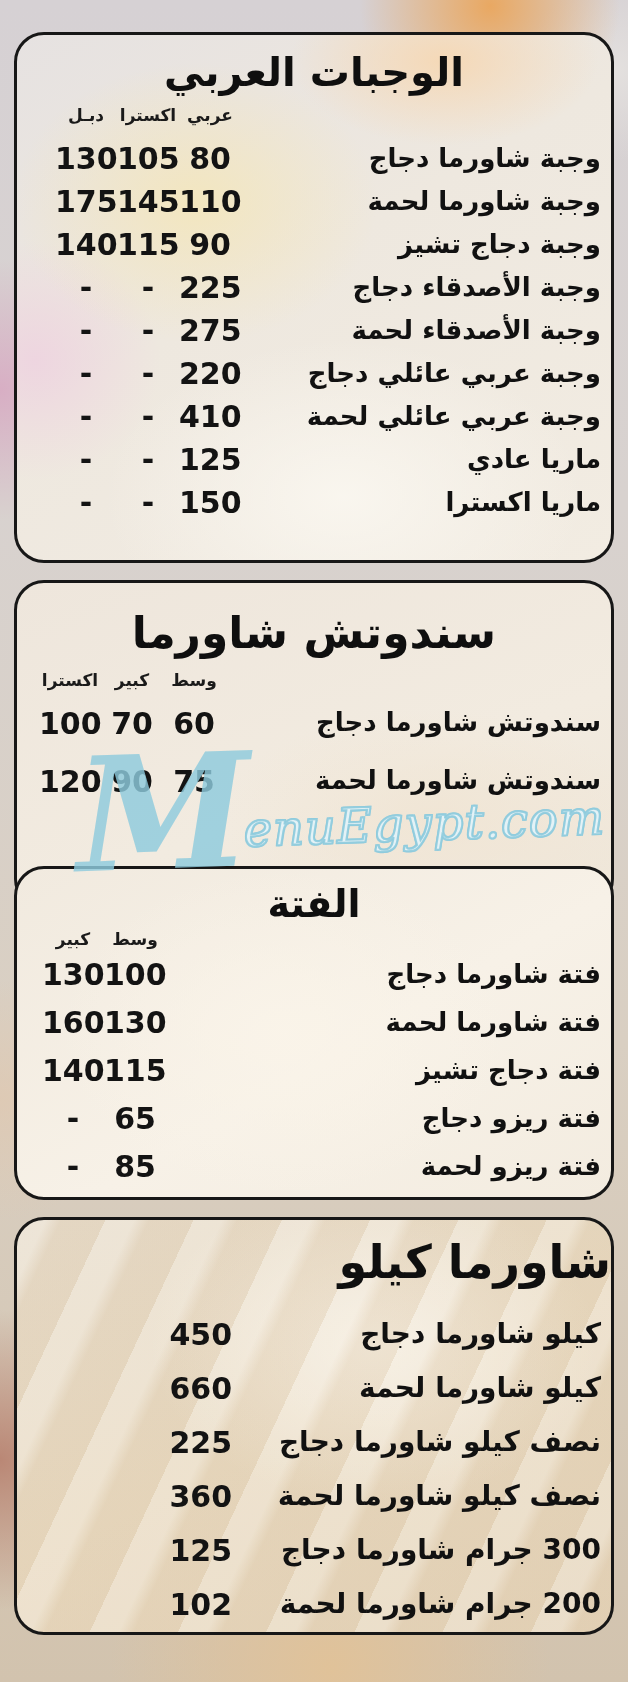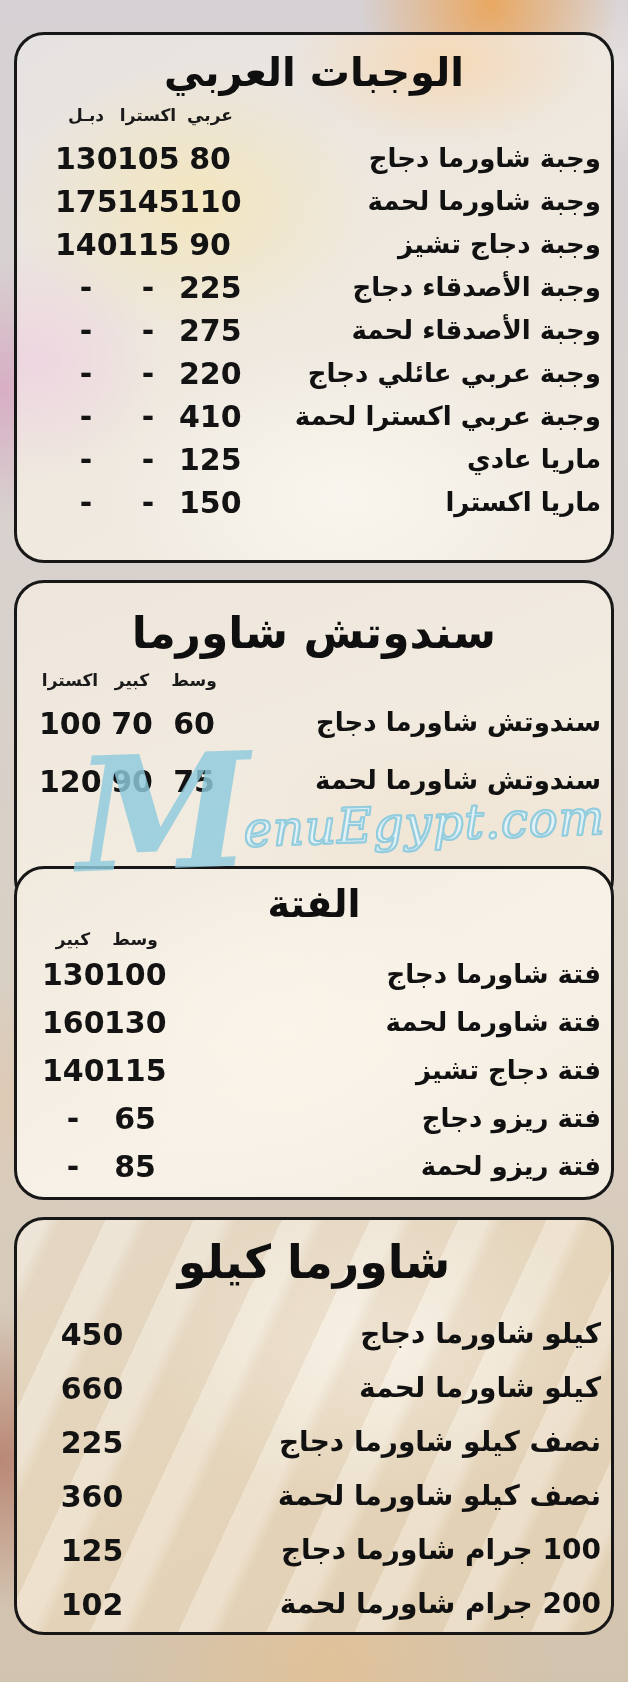--- a/index.html
+++ b/index.html
@@ -29,21 +29,21 @@
       linear-gradient(150deg,#e6e2e1,#eee8df 45%,#f2ece2);}
   .p2{top:580px;height:329px;background:
       radial-gradient(ellipse 300px 150px at 70% 72%, rgba(240,228,210,.75), rgba(240,228,210,0) 70%),
       linear-gradient(160deg,#eee6dc,#f2ebe0 60%,#efe6d8);}
   .p3{top:866px;height:334px;background:
       radial-gradient(ellipse 300px 220px at 45% 50%, rgba(250,244,233,.9), rgba(250,244,233,0) 75%),
       linear-gradient(150deg,#f1eadf,#f7f1e7 55%,#f3ece0);}
   .p4{top:1217px;height:418px;background:
       repeating-linear-gradient(115deg, rgba(255,255,255,.18) 0 26px, rgba(196,164,122,.14) 40px 80px),
       radial-gradient(ellipse 320px 230px at 60% 30%, rgba(247,240,228,.85), rgba(247,240,228,0) 70%),
-      linear-gradient(155deg,#e9dfcf,#eadcc4 50%,#e6d6bd);}
+      linear-gradient(155deg,#e9dfcf,#eadcc4 50%,#e6d6bd); align-items: flex-end;}
 
   .title{text-align:center;font-weight:bold;color:#0f0f0f;direction:rtl;line-height:1.25;}
   .p1 .title{font-size:40px;margin-top:12px;}
   .p2 .title{font-size:44px;margin-top:22px;}
   .p3 .title{font-size:38px;margin-top:12px;}
   .p4 .title{font-size:46px;margin-top:14px;}
 
   .hdr{display:flex;align-items:flex-end;}
   .p1 .hdr{margin:4px 0 0 38px;height:24px;}
   .p2 .hdr{margin:6px 0 0 22px;height:24px;}
@@ -148,21 +148,21 @@
             <span class="pcell">220</span>
           </div>
           <div class="name">وجبة عربي عائلي دجاج</div>
         </div>
         <div class="row">
           <div class="prices">
             <span class="pcell">-</span>
             <span class="pcell">-</span>
             <span class="pcell">410</span>
           </div>
-          <div class="name">وجبة عربي اكسترا لحمة</div>
+          <div class="name">وجبة عربي عائلي لحمة</div>
         </div>
         <div class="row">
           <div class="prices">
             <span class="pcell">-</span>
             <span class="pcell">-</span>
             <span class="pcell">125</span>
           </div>
           <div class="name">ماريا عادي</div>
         </div>
         <div class="row">
@@ -269,21 +269,21 @@
         <div class="row">
           <div class="prices">
             <span class="pcell">360</span>
           </div>
           <div class="name">نصف كيلو شاورما لحمة</div>
         </div>
         <div class="row">
           <div class="prices">
             <span class="pcell">125</span>
           </div>
-          <div class="name">100 جرام شاورما دجاج</div>
+          <div class="name">300 جرام شاورما دجاج</div>
         </div>
         <div class="row">
           <div class="prices">
             <span class="pcell">102</span>
           </div>
           <div class="name">200 جرام شاورما لحمة</div>
         </div>
       </div>
     </div>
   </div>

